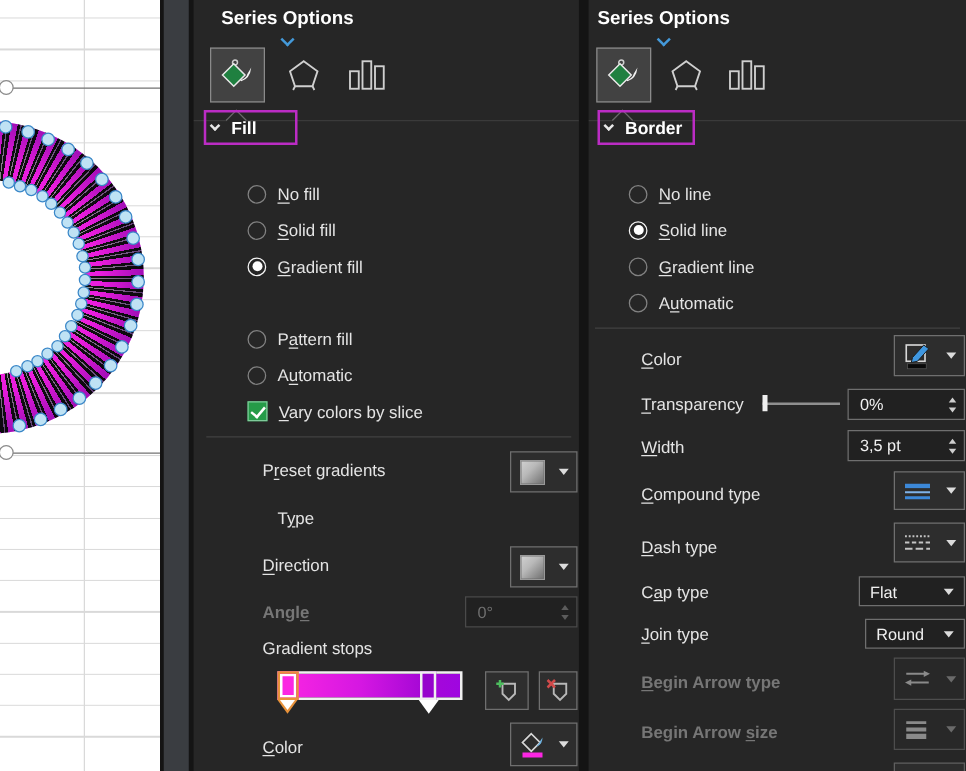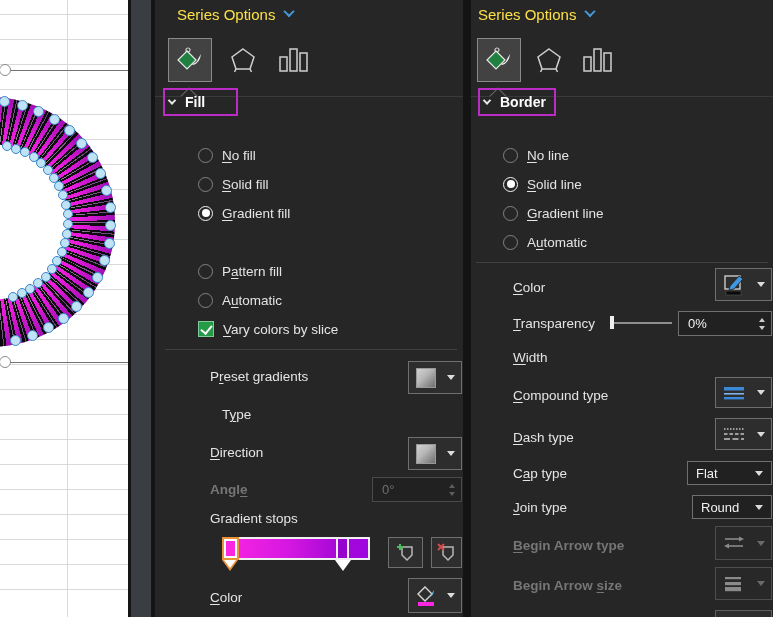--- a/index.html
+++ b/index.html
@@ -57,21 +57,21 @@
 
   .pane-divider { position:absolute; left:463px; top:0; width:8px; height:617px; background:#141414; }
 
   
   .panel { position:absolute; top:0; height:617px; background:var(--paneBg,#262626); }
   #left-panel  { left:155px; width:308px; }
   #right-panel { left:471px; width:302px; }
 
   .so-header {
     position:absolute; top:6px; display:flex; align-items:center; gap:10px;
-    font-size:15px; font-weight:normal; color:#fde047; white-space:nowrap;
+    font-size:15px; font-weight:bold; color:#ffffff; white-space:nowrap;flex-direction:column;
   }
   .chev { display:inline-block; width:8px; height:8px; border-right:2px solid; border-bottom:2px solid; transform:rotate(45deg) translate(-1px,-1px); }
   .chev.blue { color:var(--accentBlue,#4499d9); margin-top:-4px; }
   .chev.white { color:#e8e8e8; width:6px; height:6px; }
 
   .tab {
     position:absolute; top:38px; width:44px; height:44px;
     display:flex; align-items:center; justify-content:center;
   }
   .tab.selected { background:#424242; border:1px solid #8a8a8a; }
@@ -419,20 +419,27 @@
   </div>
   <div class="spin" style="left:207px; top:311px; width:94px; height:25px">
     <span>0%</span>
     <span class="spin-ctl">
         <span class="spin-up"></span>
         <span class="spin-down"></span>
       </span>
   </div>
 
   <div class="row-label" style="left:42px; top:350px"><u>W</u>idth</div>
+  <div class="spin" style="left:207px; top:344px; width:94px; height:25px">
+    <span>3,5 pt</span>
+    <span class="spin-ctl">
+        <span class="spin-up"></span>
+        <span class="spin-down"></span>
+      </span>
+  </div>
 
   <div class="row-label" style="left:42px; top:388px"><u>C</u>ompound type</div>
   <div class="split-btn" style="left:244px; top:377px; width:57px; height:31px">
     <svg width="22" height="16" viewBox="0 0 22 16">
       <rect x="1" y="2" width="20" height="3.5" fill="#3c88d8"></rect>
       <rect x="1" y="8" width="20" height="1.6" fill="#7fb2e8"></rect>
       <rect x="1" y="12" width="20" height="2.4" fill="#3c88d8"></rect>
     </svg>
     <span class="dd-arrow"></span>
   </div>

